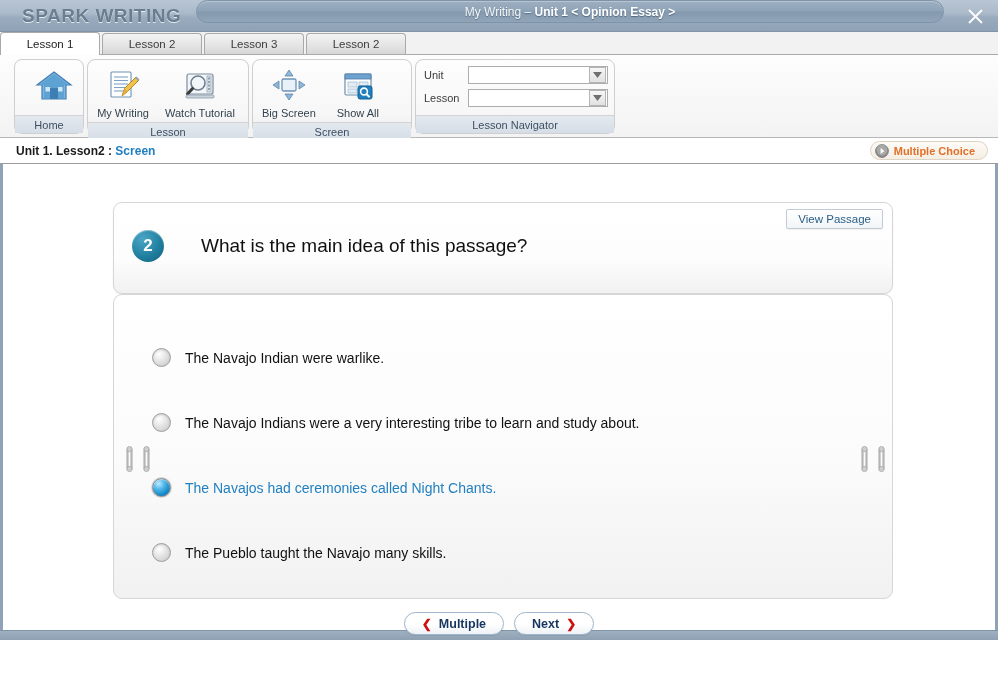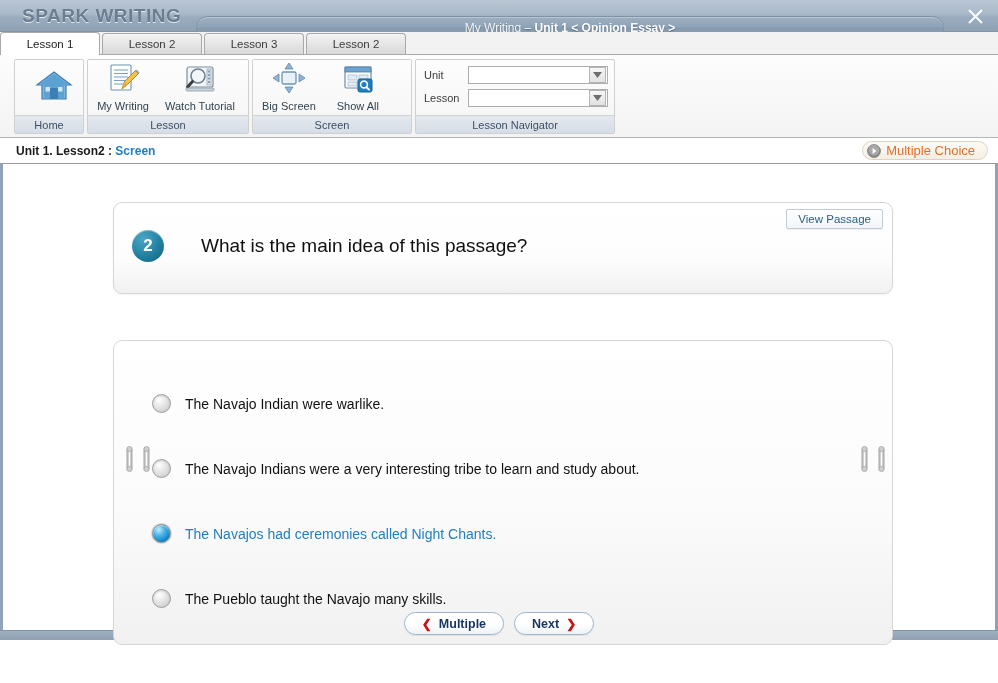--- a/index.html
+++ b/index.html
@@ -28,21 +28,21 @@
     margin-left: 22px;
     font-size: 19px;
     font-weight: bold;
     letter-spacing: 0.5px;
     color: #6b7d91;
     text-shadow: 0 1px 0 rgba(255,255,255,.75);
     white-space: nowrap;
   }
   .title-pill {
     position: absolute;
-    left: 196px; right: 54px; top: 16px;
+    left: 196px; right: 54px; top: 0;
     height: 23px;
     border-radius: 12px;
     background: linear-gradient(to bottom, #9db0c2 0%, #8fa3b7 48%, #8399ae 52%, #91a5b8 100%);
     border: 1px solid #7e93a8;
     box-shadow: inset 0 1px 0 rgba(255,255,255,.28);
     display: flex; align-items: center; justify-content: center;
   }
   .title-text {
     font-size: 12px; color: #ffffff;
     text-shadow: 0 1px 1px rgba(40,58,78,.55);
@@ -101,23 +101,23 @@
     border-bottom: 1px solid #b7b7b7;
     padding: 4px 0 0 14px;
     display: flex; align-items: flex-start;
     gap: 3px;
   }
   .group {
     position: relative;
     height: 75px;
     background: linear-gradient(to bottom, #fdfdfd 0%, #f7f7f7 72%, #eeeeee 100%);
     border: 1px solid #cfcfcf;
-    border-radius: 2px;
+    border-radius: 8px;
     display: flex; flex-direction: column;
-    justify-content: flex-end;
+    justify-content: space-between;
   }
   .group-body {
     flex: 1;
     display: flex; align-items: flex-start;
     padding: 3px 2px 0 2px;
     gap: 2px;
   }
   .group-label {
     height: 18px;
     font-size: 11px;
@@ -187,21 +187,21 @@
     height: 19px;
     padding: 0 12px 0 4px;
     border: 1px solid #dfd3c4;
     border-radius: 10px;
     background: linear-gradient(to bottom, #fdfbf7 0%, #f4eee3 100%);
     display: flex; align-items: center; gap: 5px;
     cursor: pointer;
   }
   .badge .bicon { width: 14px; height: 14px; display: block; }
   .badge .btext {
-    font-size: 13px; font-weight: normal; color: #e2702a;
+    font-size: 11px; font-weight: bold; color: #e2702a;
     white-space: nowrap;
   }
 
   
   .stage {
     position: relative;
     height: 466px;
     background: #ffffff;
     border-left: 3px solid #8fa2b6;
     border-right: 3px solid #8fa2b6;
@@ -253,21 +253,20 @@
 
   
   .apanel {
     position: absolute;
     left: 110px; top: 130px;
     width: 780px; height: 305px;
     background: linear-gradient(to bottom, #ffffff 0%, #fbfbfb 55%, #f1f1f1 100%);
     border: 1px solid #d6d6d6;
     border-radius: 9px;
     padding: 30px 0 0 0;
-    margin-top: 46px;
   }
   .opt {
     height: 65px;
     display: flex; align-items: center;
     padding-left: 38px;
     gap: 14px;
     cursor: pointer;
   }
   .radio {
     width: 19px; height: 19px; border-radius: 50%;

